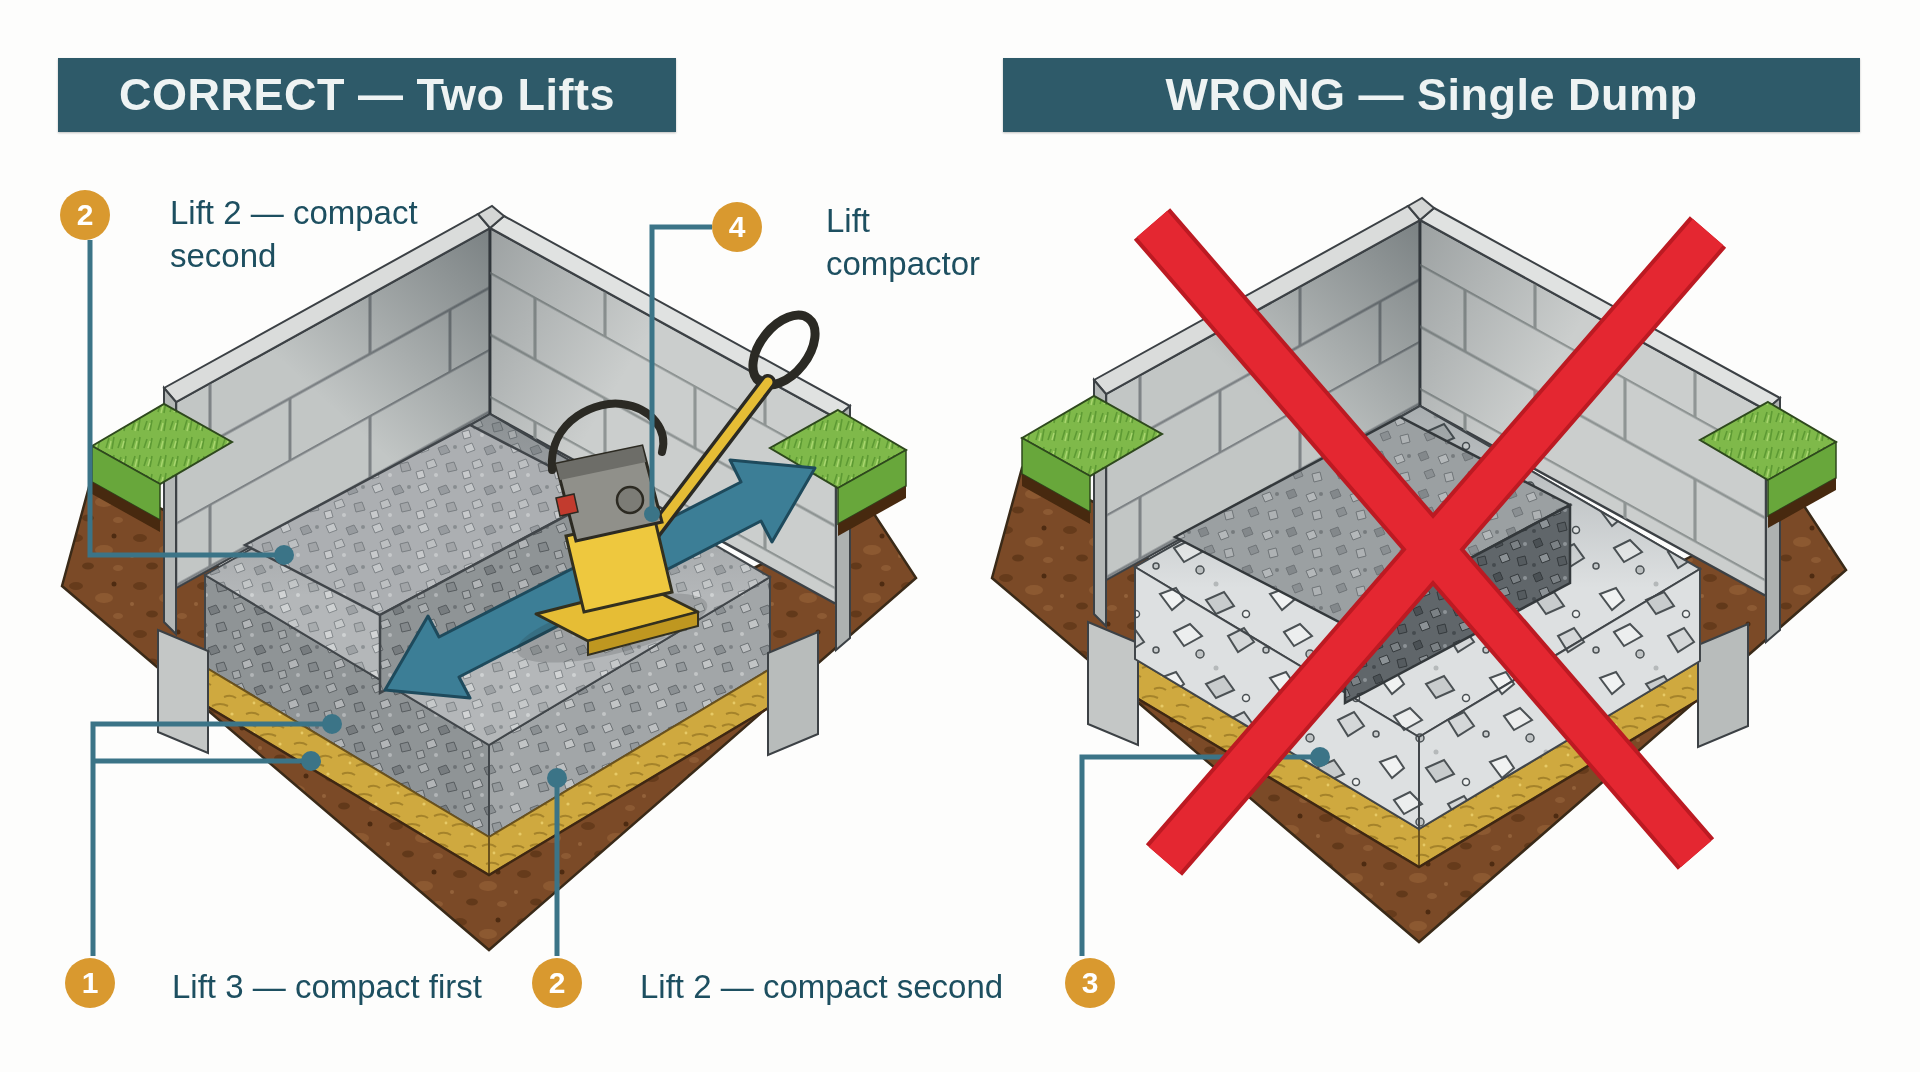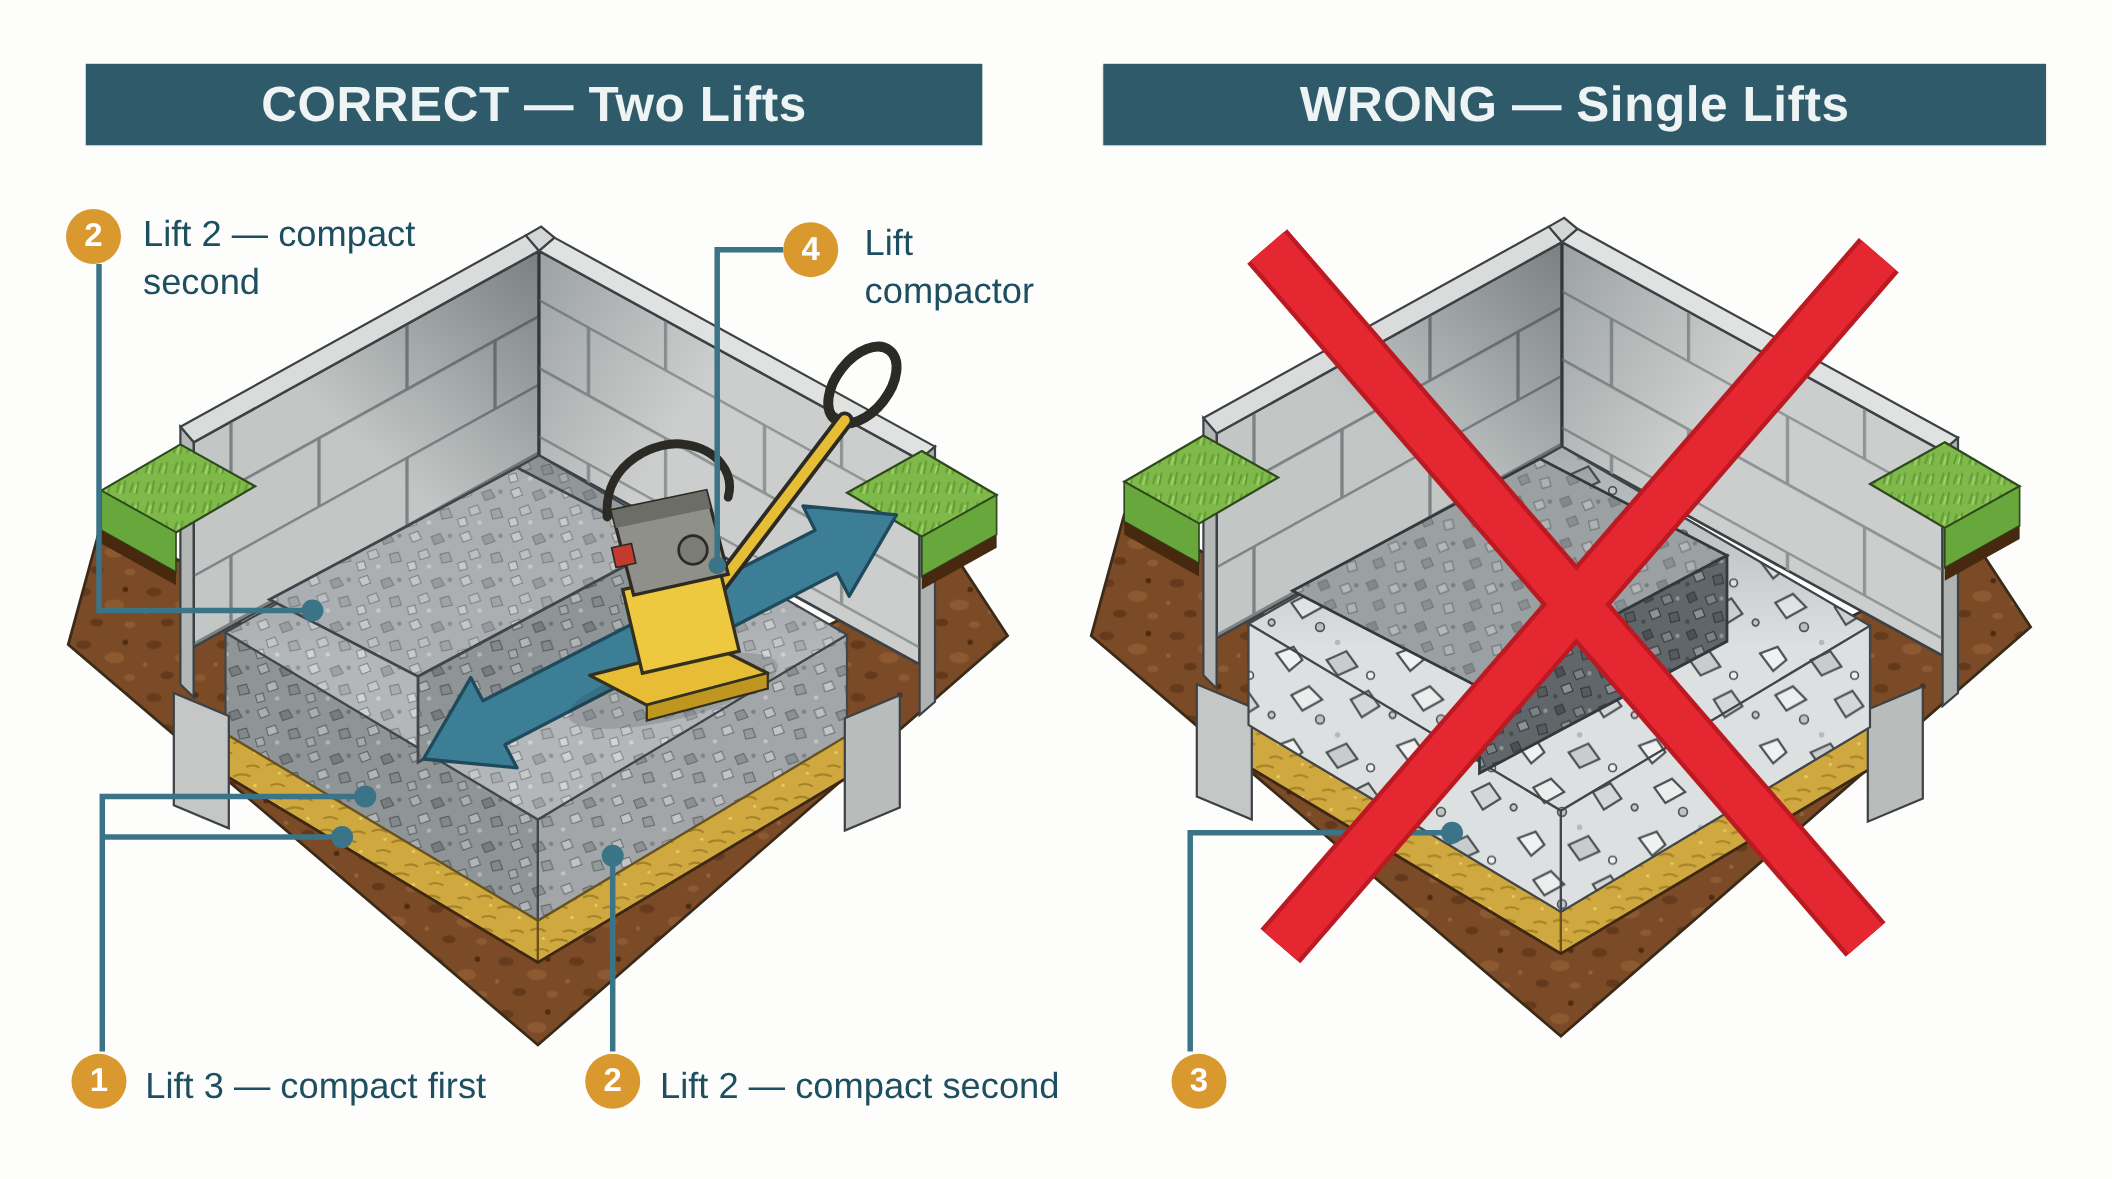--- a/index.html
+++ b/index.html
@@ -14,21 +14,21 @@
   svg{position:absolute;left:0;top:0;}
   .header-bar{position:absolute;top:58px;height:74px;background:var(--header-bg);
       display:flex;align-items:center;justify-content:center;
       box-shadow:0 1px 2px rgba(0,0,0,.25);}
   .header-bar .title{color:var(--header-text);font-size:45px;font-weight:700;
       letter-spacing:.5px;white-space:nowrap;}
   .badge{position:absolute;width:50px;height:50px;border-radius:50%;
       background:var(--badge);color:var(--badge-text);font-size:30px;font-weight:700;
       display:flex;align-items:center;justify-content:center;}
   .cl-label{position:absolute;color:var(--callout-text);font-size:33px;font-weight:500;
-      line-height:1.3;}
+      line-height:1.3;margin-left:40px;}
   .nowrap{white-space:nowrap;}
   .ldr{stroke:var(--leader);stroke-width:5;fill:none;}
   .ldr-dot{fill:var(--leader);}
   .arrow-fill{fill:var(--arrow);}
   .x-under{stroke:var(--cross-edge);stroke-width:48;stroke-linecap:butt;}
   .x-main{stroke:var(--cross);stroke-width:40;stroke-linecap:butt;}
 </style>
 </head>
 <body>
 
@@ -224,25 +224,25 @@
     <g>
       <path class="ldr" d="M1082,956 L1082,757 L1318,757"></path>
         <circle class="ldr-dot" cx="1320" cy="757" r="10"></circle>
     </g>
     <g>
       <path class="x-under" d="M1152,224 L1696,854 M1708,232 L1164,860" fill="none"></path>
       <path class="x-main" d="M1152,224 L1696,854 M1708,232 L1164,860" fill="none"></path>
     </g>
   </svg>
 
-  <div class="header-bar" style="left:58px;width:815px;margin-left:20px;">
+  <div class="header-bar" style="left:58px;width:618px;">
     <span class="title">CORRECT — Two Lifts</span>
   </div>
   <div class="header-bar" style="left:1003px;width:857px;">
-    <span class="title">WRONG — Single Lifts</span>
+    <span class="title">WRONG — Single Dump</span>
   </div>
 
   <div class="badge" style="left:60px;top:190px;">2</div>
   <div class="cl-label" style="left:130px;top:192px;width:268px;">Lift 2 — compact second</div>
 
   <div class="badge" style="left:712px;top:202px;">4</div>
   <div class="cl-label" style="left:786px;top:200px;width:190px;">Lift compactor</div>
 
   <div class="badge" style="left:65px;top:958px;">1</div>
   <div class="cl-label nowrap" style="left:132px;top:966px;">Lift 3 — compact first</div>

